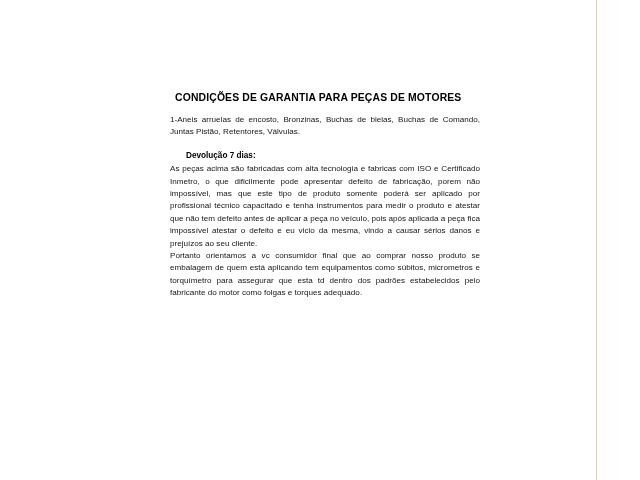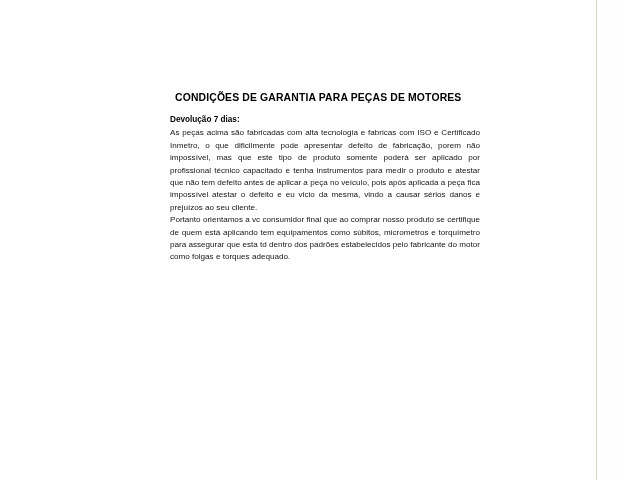--- a/index.html
+++ b/index.html
@@ -59,42 +59,43 @@
     text-align: justify;
     color: #151515;
   }
   p.para.tight {
     margin-bottom: 0;
   }
   .subhead {
     font-size: 8.2px;
     font-weight: bold;
     line-height: 12.4px;
-    margin: 0 0 1px 0;
+    margin: 0 0 1px 16px;
     color: #000;
   }
   .subhead.spaced {
     margin-top: 11px;
     margin-bottom: 11px;
   }
 </style>
 </head>
 <body>
 
 <div class="page">
   <div class="page-edge2"></div>
   <div class="page-edge"></div>
 
   <div class="content">
 
     <h1 class="doc-title">CONDIÇÕES DE GARANTIA PARA PEÇAS DE MOTORES</h1>
 
+    <p class="para">1-Aneis arruelas de encosto, Bronzinas, Buchas de bielas, Buchas de Comando, Juntas Pistão, Retentores, Válvulas.</p>
 
 
     <div class="subhead">Devolução 7 dias:</div>
 
 
     <p class="para tight">As peças acima são fabricadas com alta tecnologia e fabricas com ISO e Certificado Inmetro, o que dificilmente pode apresentar defeito de fabricação, porem não impossível, mas que este tipo de produto somente poderá ser aplicado por profissional técnico capacitado e tenha instrumentos para medir o produto e atestar que não tem defeito antes de aplicar a peça no veículo, pois após aplicada a peça fica impossível atestar o defeito e eu vicio da mesma, vindo a causar sérios danos e prejuízos ao seu cliente.</p>
-    <p class="para">Portanto orientamos a vc consumidor final que ao comprar nosso produto se certifique de quem está aplicando tem equipamentos como súbitos, micrometros e torquímetro para assegurar que esta td dentro dos padrões estabelecidos pelo fabricante do motor como folgas e torques adequado.</p>
+    <p class="para">Portanto orientamos a vc consumidor final que ao comprar nosso produto se embalagem de quem está aplicando tem equipamentos como súbitos, micrometros e torquímetro para assegurar que esta td dentro dos padrões estabelecidos pelo fabricante do motor como folgas e torques adequado.</p>
 
 
   </div>
 </div>
 
 </body></html>

